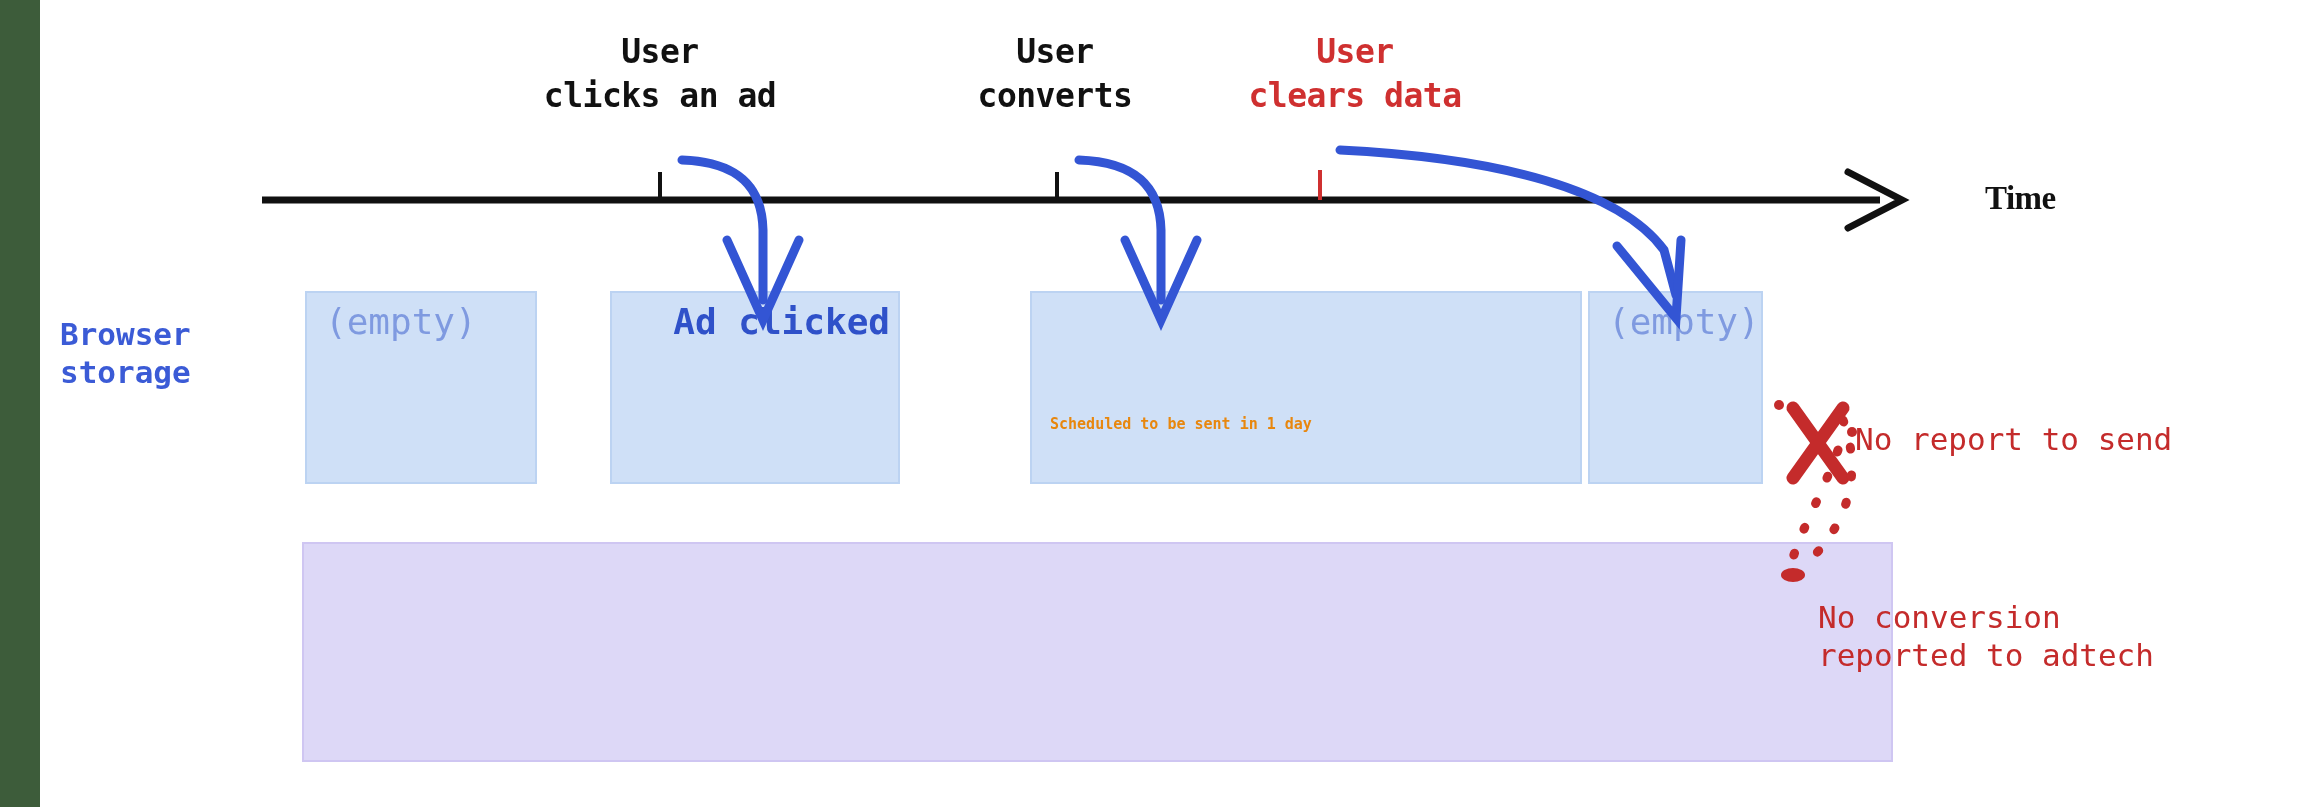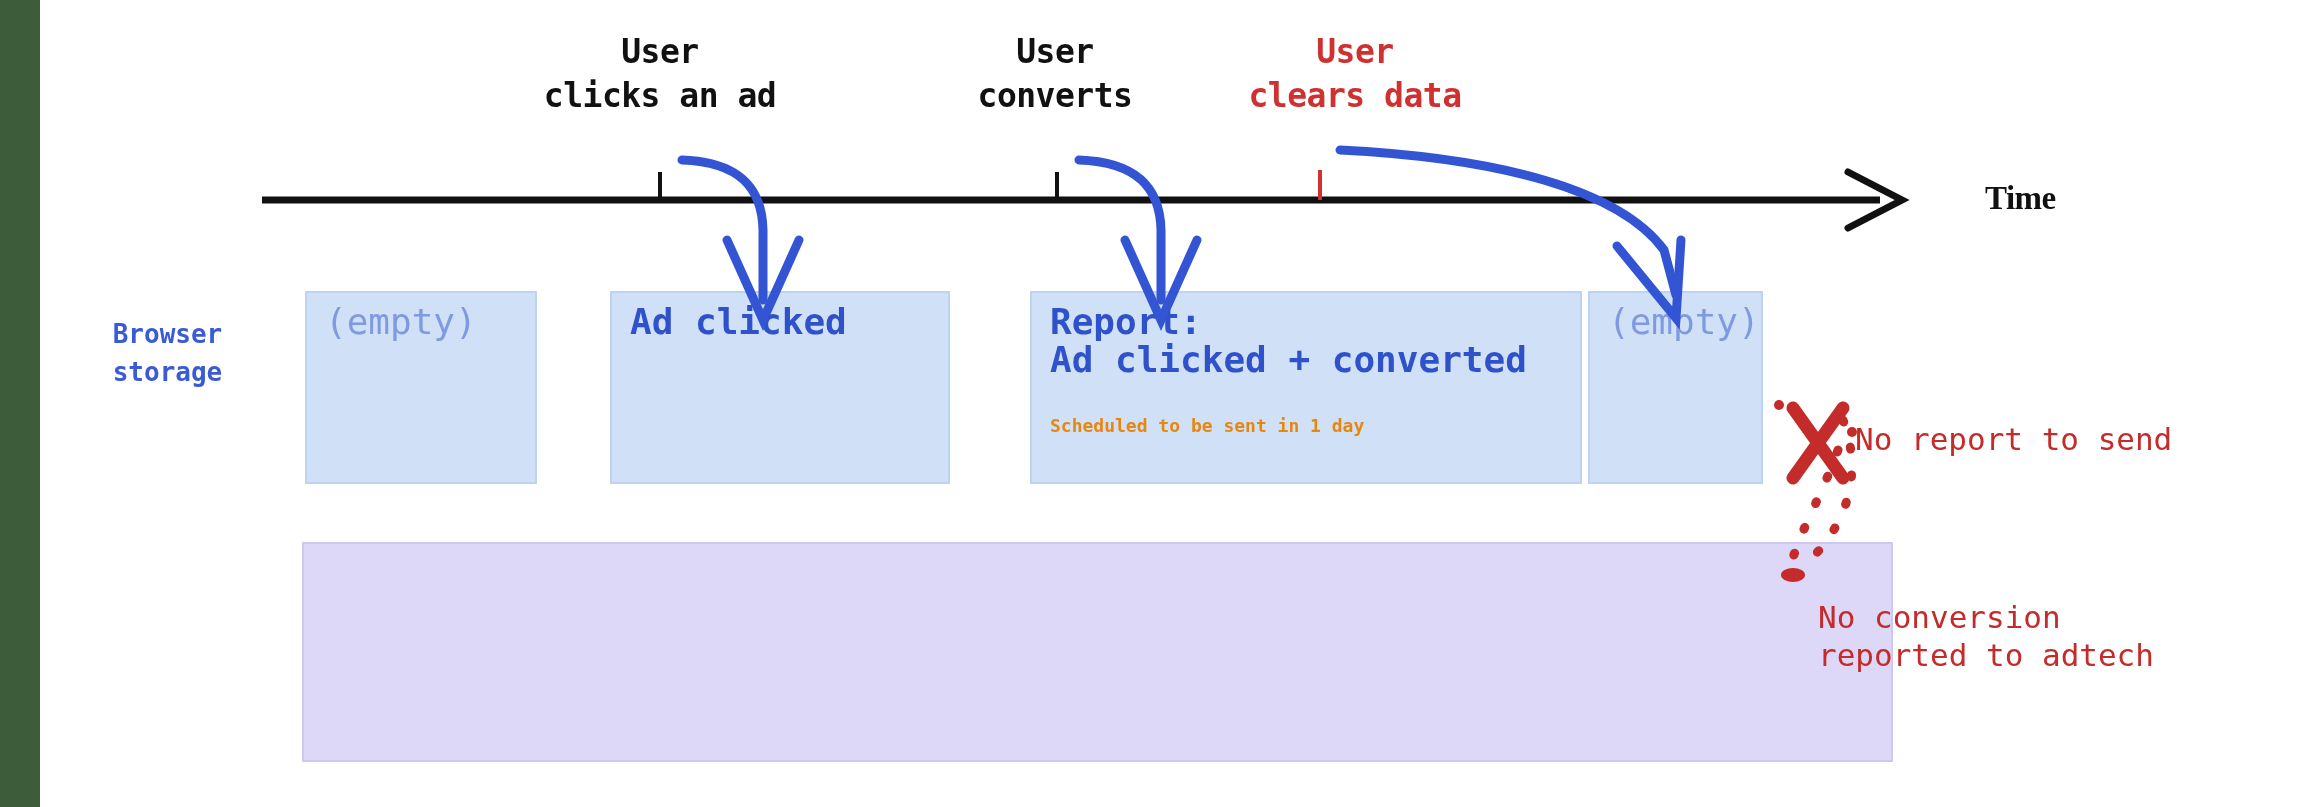--- a/index.html
+++ b/index.html
@@ -33,22 +33,22 @@
     position:absolute;
     font-size:33px;
     font-weight:bold;
     letter-spacing:-0.5px;
     color:#111111;
     white-space:pre;
   }
 
   .rowlabel{
     position:absolute;
-    text-align:center;
-    font-size:26px;
+    text-align:left;
+    font-size:31px;
     font-weight:bold;
     line-height:38px;
     white-space:pre;
   }
   .rowlabel.browser{color:#3b5bd6;}
   .rowlabel.adtech{color:#6b33cf;}
 
   .storebox{
     position:absolute;
     background:#cfe0f7;
@@ -61,21 +61,21 @@
     font-size:36px;
     line-height:38px;
     font-weight:bold;
     white-space:pre;
   }
   .txt.empty{color:#7f9ae0;font-weight:normal;}
   .txt.strong{color:#2f51c9;}
   .note-orange{
     position:absolute;
     left:18px;
-    font-size:18px;
+    font-size:15px;
     font-weight:bold;
     color:#e8870e;
     white-space:pre;
   }
 
   .serverbox{
     position:absolute;
     background:#ddd8f7;
     border:2px solid #cfc6f2;
     box-sizing:border-box;
@@ -110,27 +110,25 @@
   <div class="time-label" style="left:1985px;top:180px;font-family:Liberation Serif, serif;">Time</div>
 
   <div class="rowlabel browser" style="left:60px;top:315px;width:215px;">Browser
 storage</div>
 
 
   <div class="storebox" style="left:305px;top:291px;width:232px;height:193px;">
     <div class="txt empty">(empty)</div>
   </div>
 
-  <div class="storebox" style="left:610px;top:291px;width:340px;height:193px;">
+  <div class="storebox" style="left:610px;top:291px;width:290px;height:193px;text-align:right;">
     <div class="txt strong">Ad clicked</div>
   </div>
 
   <div class="storebox" style="left:1030px;top:291px;width:552px;height:193px;">
-    <div class="txt strong">Report:
-Ad clicked + converted</div>
     <div class="note-orange" style="top:122px;">Scheduled to be sent in 1 day</div>
   </div>
 
   <div class="storebox" style="left:1588px;top:291px;width:175px;height:193px;">
     <div class="txt empty">(empty)</div>
   </div>
 
   <div class="serverbox" style="left:302px;top:542px;width:1591px;height:220px;"></div>
 
   <div class="red-note" style="left:1855px;top:420px;">No report to send</div>

